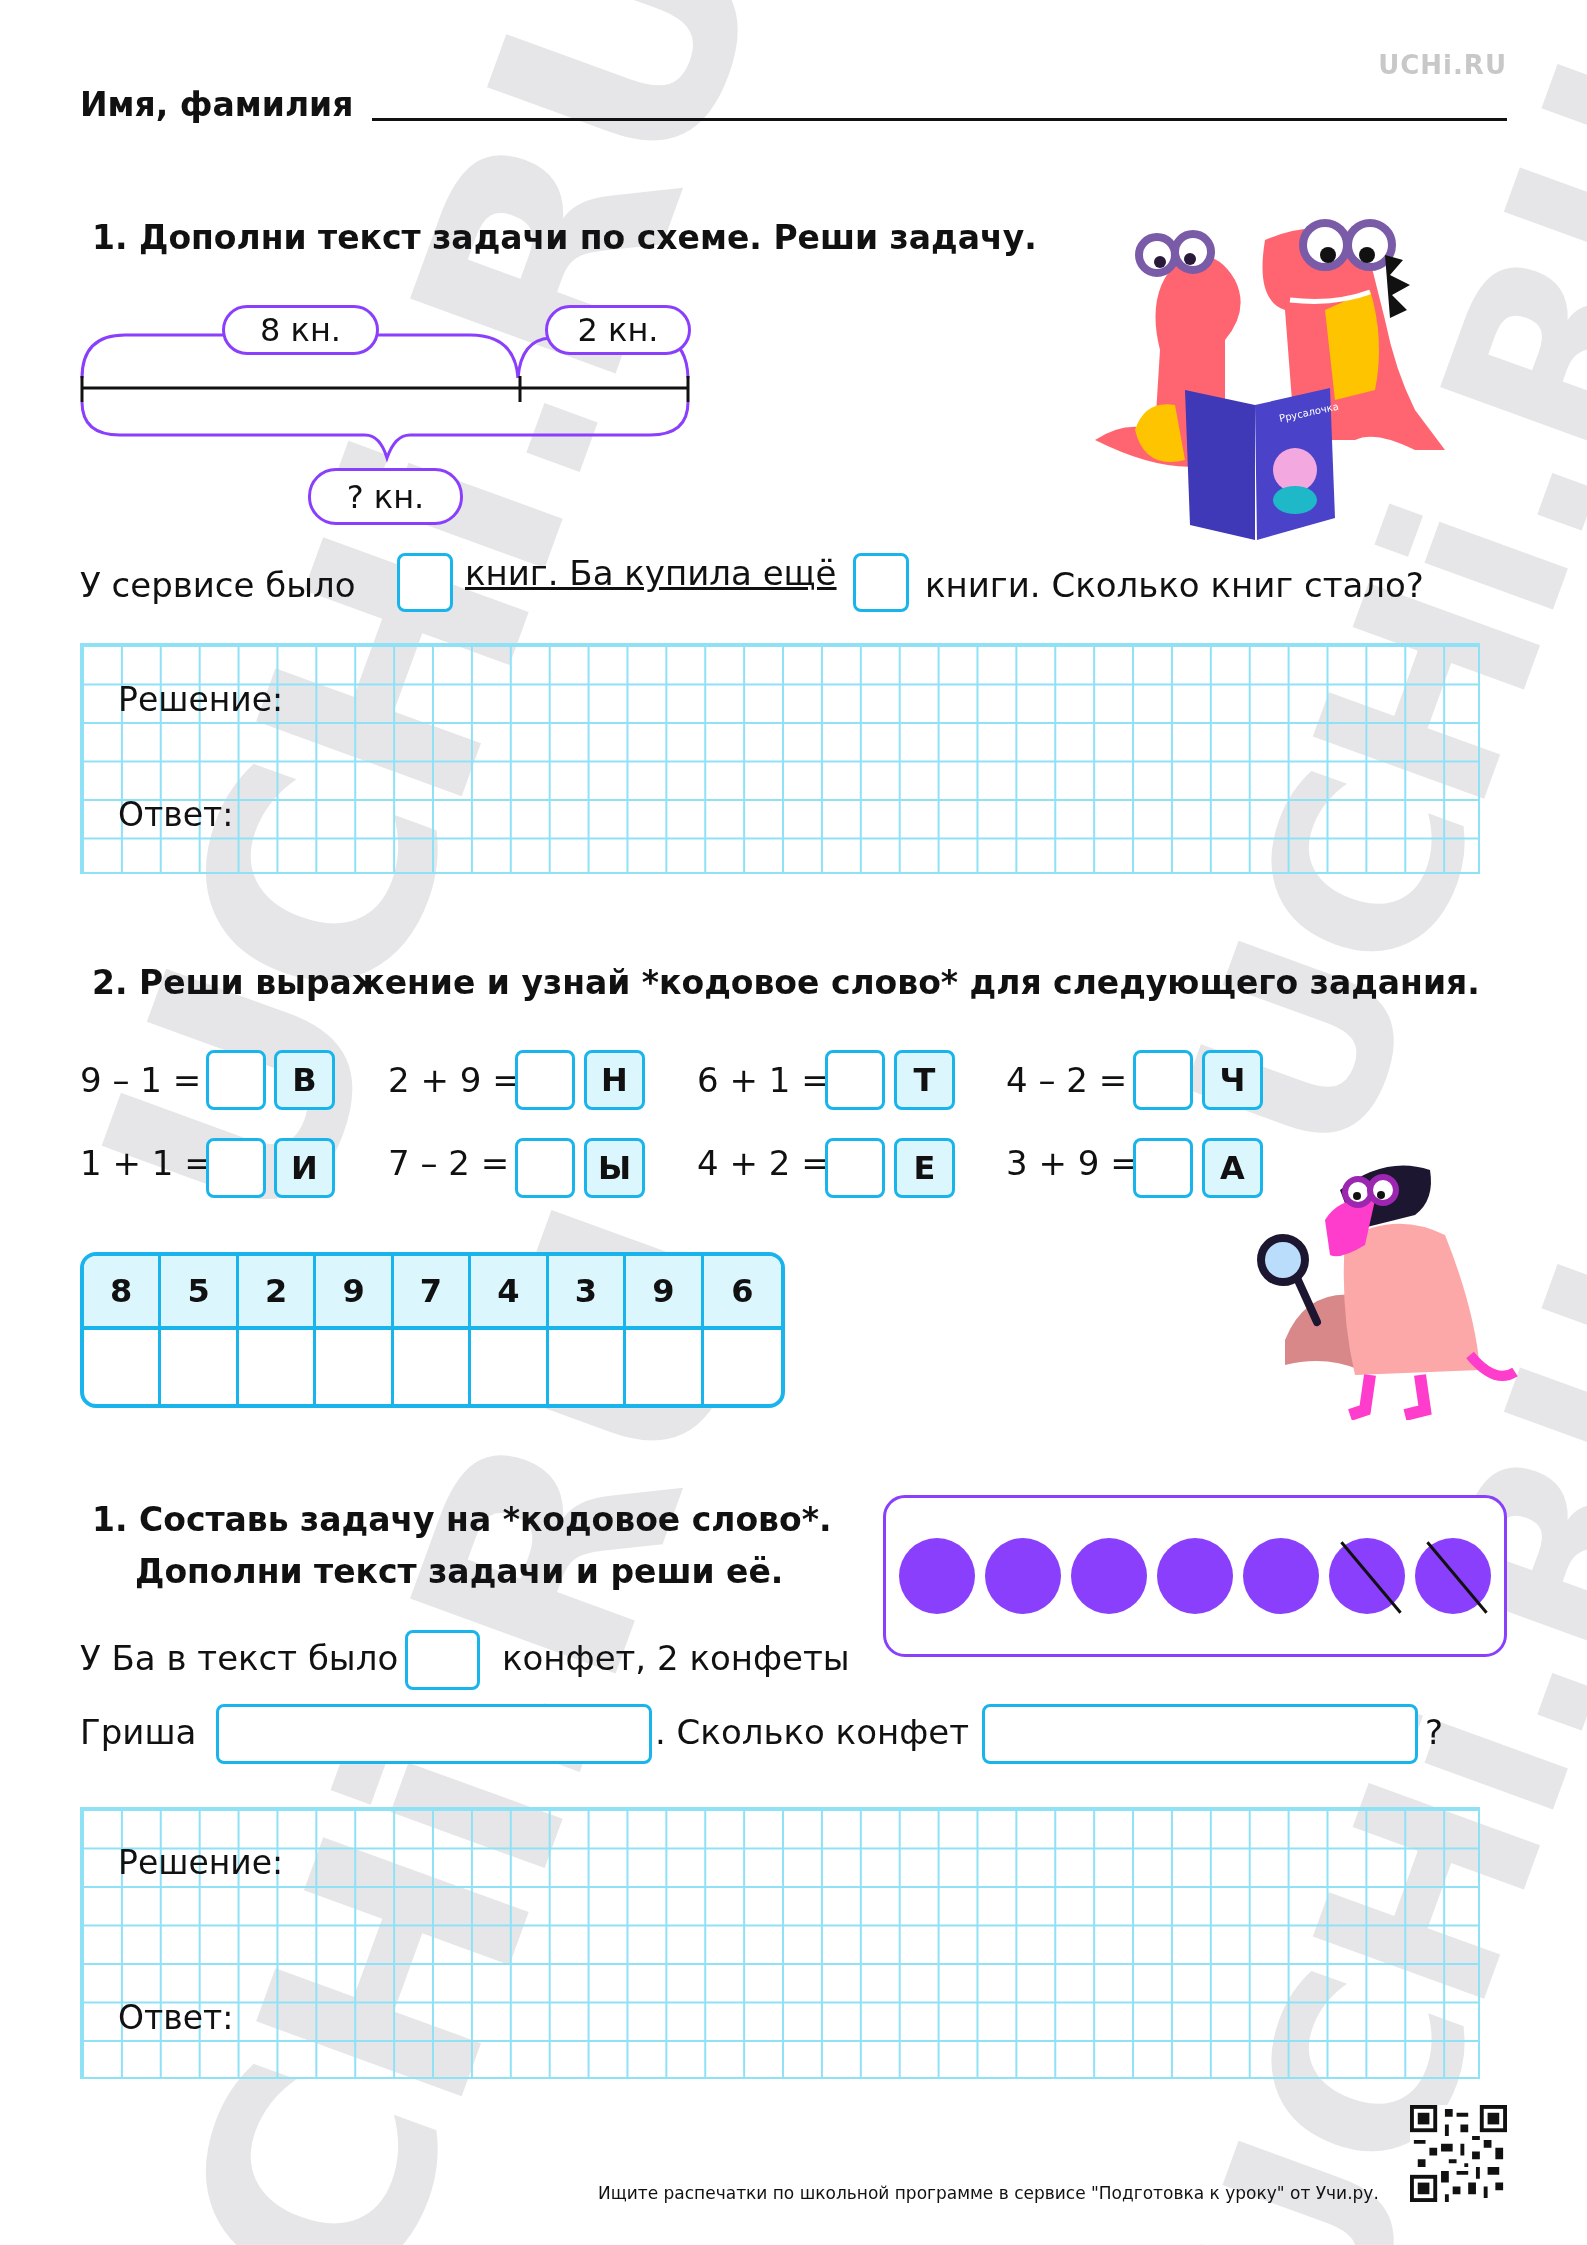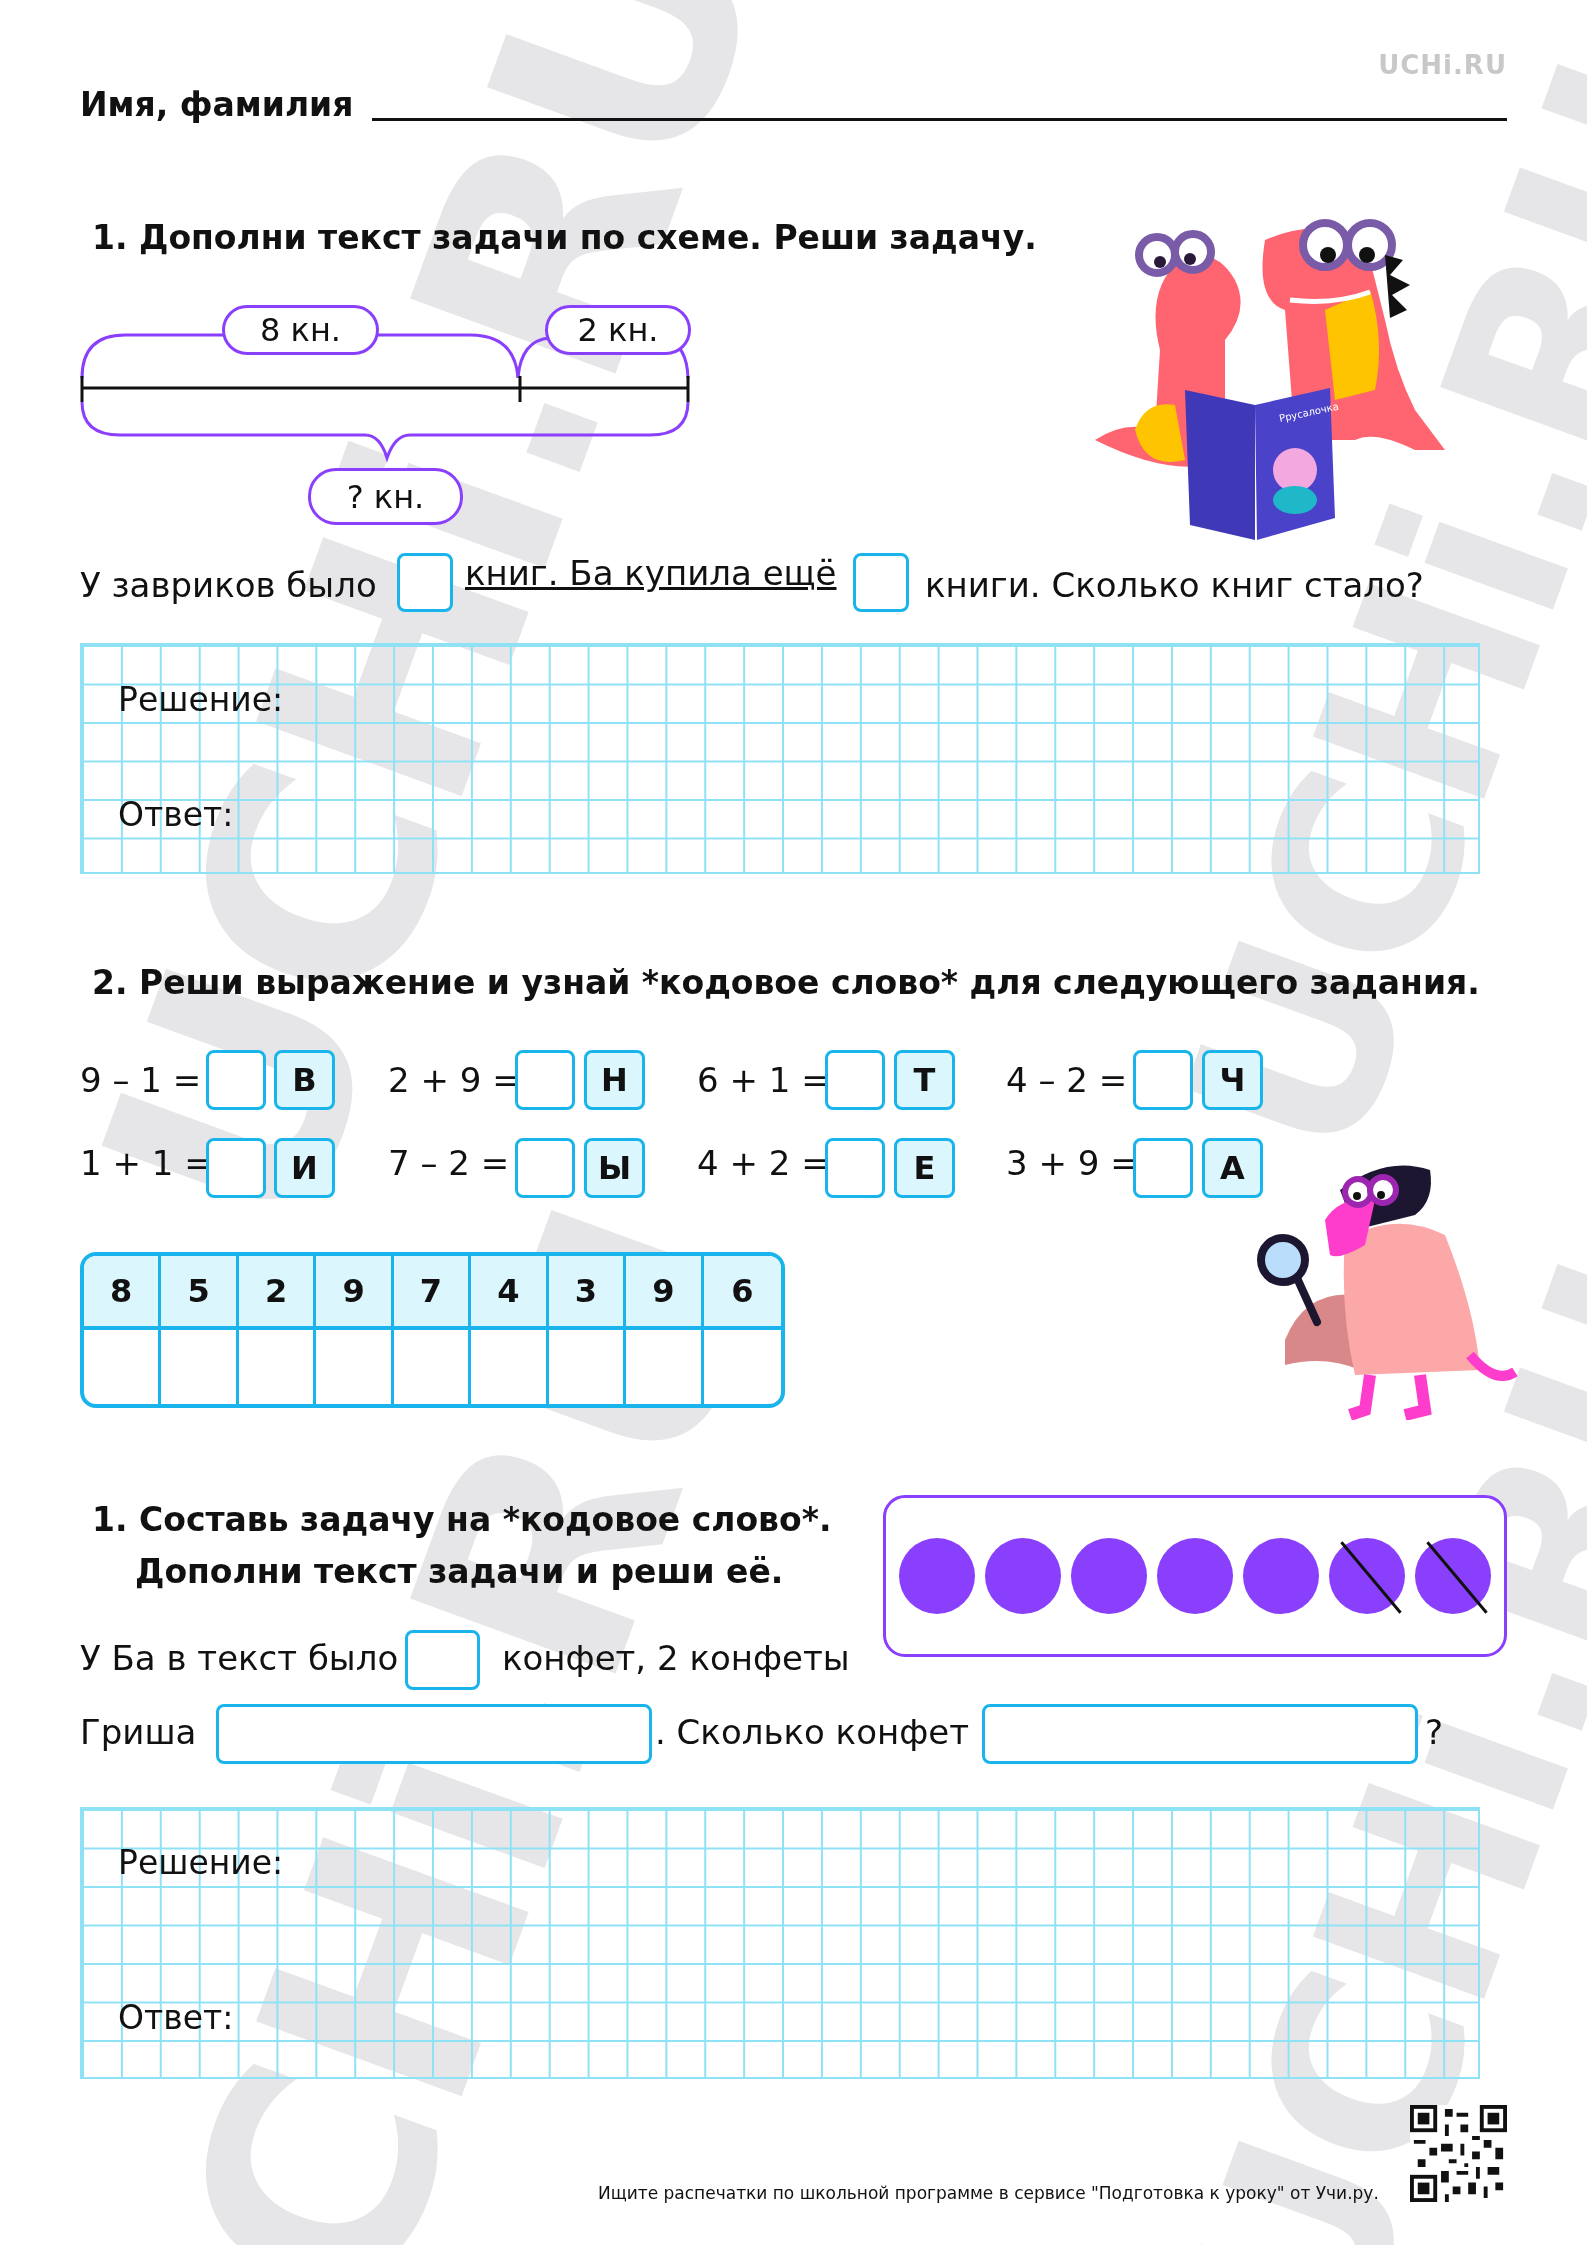--- a/index.html
+++ b/index.html
@@ -81,21 +81,21 @@
   <path d="M300 55 L318 60 L305 75 L325 85 L307 95 L322 110 L305 118Z" fill="#111"></path>
   <path d="M205 100 Q250 105 285 92" fill="none" stroke="#fff" stroke-width="5"></path>
 
   <path d="M100 190 L170 205 L170 340 L105 325Z" fill="#3f38b7"></path>
   <path d="M170 205 L245 188 L250 318 L172 340Z" fill="#4a42c8"></path>
   <text x="195" y="222" font-size="10" fill="#fff" font-family="DejaVu Sans, sans-serif" transform="rotate(-12 195 222)">Ррусалочка</text>
   <circle cx="210" cy="270" r="22" fill="#f4a8e0"></circle>
   <ellipse cx="210" cy="300" rx="22" ry="14" fill="#1fb8c8"></ellipse>
 </svg>
 
-<div class="text" style="left:80px;top:565px;">У завриков было</div>
+<div class="text" style="left:80px;top:565px;">У сервисе было</div>
 <div class="ansbox" style="left:397px;top:553px;width:56px;height:59px;"></div>
 <div class="text" style="left:465px;top:553px;text-decoration:underline;">книг. Ба купила ещё</div>
 <div class="ansbox" style="left:853px;top:553px;width:56px;height:59px;"></div>
 <div class="text" style="left:925px;top:565px;">книги.  Сколько книг стало?</div>
 
 <div class="grid" style="left:80px;top:643px;width:1400px;height:231px;"></div>
 <div class="grid-label" style="left:118px;top:680px;">Решение:</div>
 <div class="grid-label" style="left:118px;top:795px;">Ответ:</div>
 
 <div class="heading" style="left:92px;top:963px;">2. Реши выражение и узнай *кодовое слово* для следующего задания.</div>

